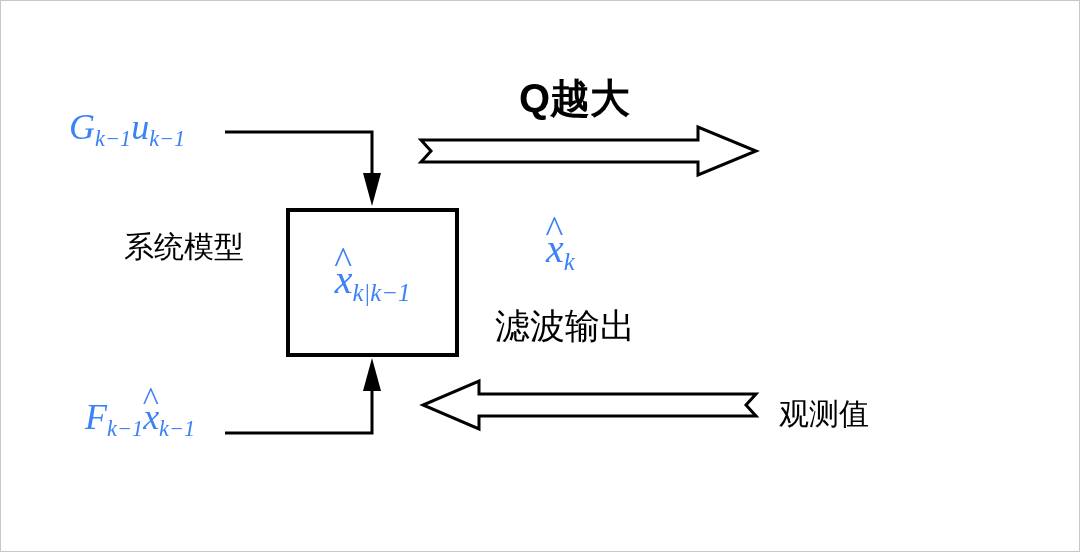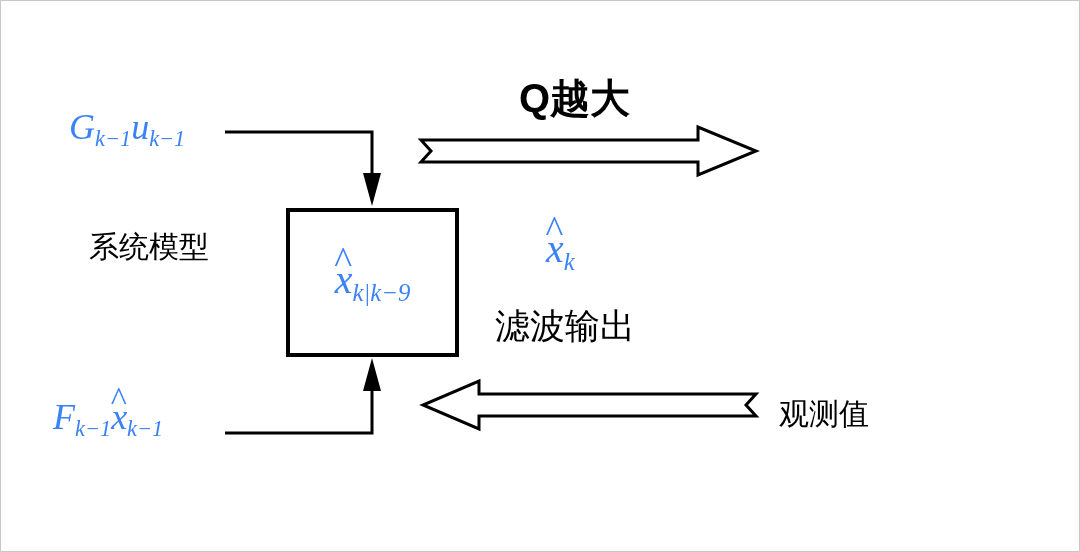--- a/index.html
+++ b/index.html
@@ -59,37 +59,38 @@
   }
 
   
   #predict-math { font-size: 40px; }
   #predict-math .hat { top: -0.50em; font-size: 0.95em; }
   #gain-math { font-size: 42px; }
 
   
   .input-formula { font-size: 36px; }
   #g-label { left: 68px; top: 108px; }
-  #f-label { left: 52px; top: 398px; }
+  #f-label { left: 84px; top: 398px; }
   #f-label .hat { top: -0.50em; font-size: 0.95em; }
 
   
   #xhat-k { left: 545px; top: 228px; font-size: 40px; }
   #xhat-k .hat { top: -0.50em; font-size: 0.95em; }
 
   
   .cjk {
     font-family: "DejaVu Sans", "Liberation Sans", sans-serif;
     color: #000000;
     white-space: nowrap;
     line-height: 1.18;
   }
   #sysmodel-label {
     left: 88px; top: 228px;
     font-size: 30px;
+    text-align: center;
     width: 190px;
   }
   #filter-out-label { left: 494px; top: 305px; font-size: 35px; }
   #observe-label    { left: 778px; top: 395px; font-size: 30px; }
   .big-label {
     font-family: Liberation Sans, sans-serif;
     font-weight: bold;
     font-size: 40px;
     color: #000000;
     white-space: nowrap;
@@ -129,21 +130,21 @@
     <g>
       <polygon points="755,393 745,404 755,415 478,415 478,428 422,404 478,380 478,393" fill="#ffffff" stroke="#000000" stroke-width="3" stroke-linejoin="miter"></polygon>
     </g>
   </svg>
 
   <div class="abs node-box" id="predict-box">
     <span class="math" id="predict-math">
       <span class="hatwrap">
         <span class="hat">^</span>
         <span class="hatchar">x</span>
-      </span><span class="sub">k|k−9</span>
+      </span><span class="sub">k|k−1</span>
     </span>
   </div>
 
 
   <div class="abs math input-formula" id="g-label">
     <span>G</span><span class="sub">k−1</span><span>u</span><span class="sub">k−1</span>
   </div>
 
   <div class="abs math input-formula" id="f-label">
     <span>F</span><span class="sub">k−1</span><span class="hatwrap"><span class="hat">^</span><span class="hatchar">x</span></span><span class="sub">k−1</span>

